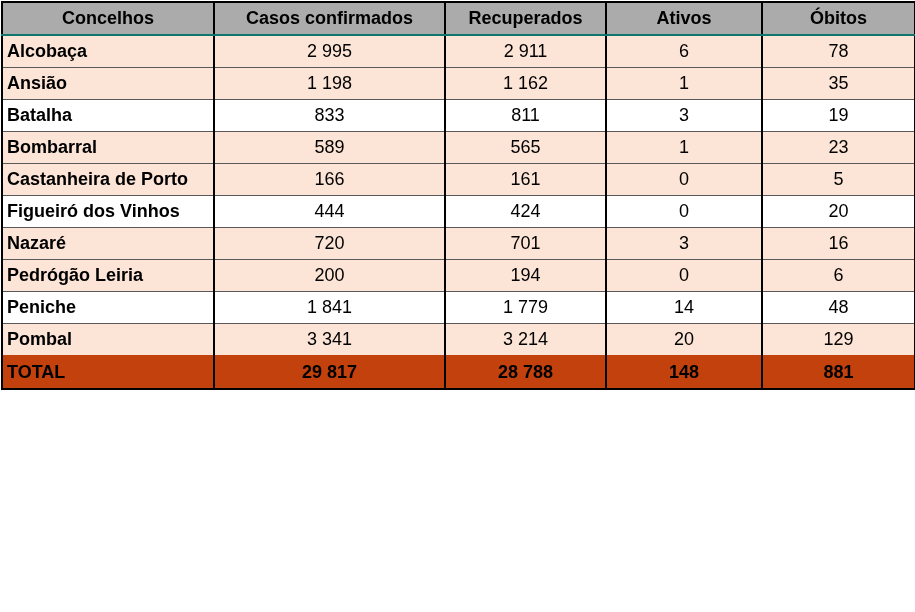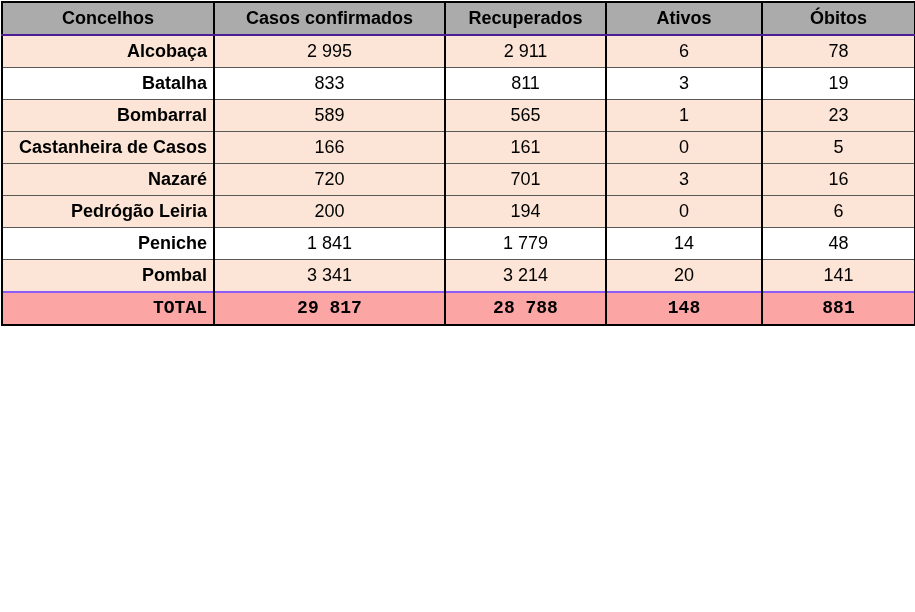--- a/index.html
+++ b/index.html
@@ -37,40 +37,39 @@
     border-bottom: 1px solid #595959;
     text-align: center;
     white-space: nowrap;
     overflow: hidden;
   }
   table.covid-table thead th {
     background: #ABABAB;
     font-weight: bold;
     height: 32px;
     border-top: 2px solid #000000;
-    border-bottom: 2px solid #4c1d95;
+    border-bottom: 2px solid #0f766e;
   }
   table.covid-table td.col-name {
-    text-align: right;
+    text-align: left;
     font-weight: bold;
     padding-left: 4px;
   }
   table.covid-table tbody tr.alt td {
     background: #FCE4D6;
   }
   table.covid-table tbody tr td {
     background: #FFFFFF;
   }
   table.covid-table tbody tr.alt td { background: #FCE4D6; }
   table.covid-table tfoot td {
-    background: #fca5a5;
+    background: #c2410c;
     font-weight: bold;
-    border-top: 2px solid #8b5cf6;
+    border-top: 2px solid #c2410c;
     border-bottom: 2px solid #000000;
-    font-family: Liberation Mono, monospace;
   }
 </style>
 </head>
 <body>
 
 <div class="page">
   <table class="covid-table">
     <colgroup>
       <col style="width:212px">
       <col style="width:231px">
@@ -88,40 +87,54 @@
       </tr>
     </thead>
     <tbody id="table-body">
         <tr class="alt">
           <td class="col-name">Alcobaça</td>
           <td>2 995</td>
           <td>2 911</td>
           <td>6</td>
           <td>78</td>
         </tr>
+        <tr class="alt">
+          <td class="col-name">Ansião</td>
+          <td>1 198</td>
+          <td>1 162</td>
+          <td>1</td>
+          <td>35</td>
+        </tr>
         <tr>
           <td class="col-name">Batalha</td>
           <td>833</td>
           <td>811</td>
           <td>3</td>
           <td>19</td>
         </tr>
         <tr class="alt">
           <td class="col-name">Bombarral</td>
           <td>589</td>
           <td>565</td>
           <td>1</td>
           <td>23</td>
         </tr>
         <tr class="alt">
-          <td class="col-name">Castanheira de Casos</td>
+          <td class="col-name">Castanheira de Porto</td>
           <td>166</td>
           <td>161</td>
           <td>0</td>
           <td>5</td>
+        </tr>
+        <tr>
+          <td class="col-name">Figueiró dos Vinhos</td>
+          <td>444</td>
+          <td>424</td>
+          <td>0</td>
+          <td>20</td>
         </tr>
         <tr class="alt">
           <td class="col-name">Nazaré</td>
           <td>720</td>
           <td>701</td>
           <td>3</td>
           <td>16</td>
         </tr>
         <tr class="alt">
           <td class="col-name">Pedrógão Leiria</td>
@@ -135,21 +148,21 @@
           <td>1 841</td>
           <td>1 779</td>
           <td>14</td>
           <td>48</td>
         </tr>
         <tr class="alt">
           <td class="col-name">Pombal</td>
           <td>3 341</td>
           <td>3 214</td>
           <td>20</td>
-          <td>141</td>
+          <td>129</td>
         </tr>
       </tbody>
     <tfoot>
       <tr>
         <td class="col-name">TOTAL</td>
         <td>29 817</td>
         <td>28 788</td>
         <td>148</td>
         <td>881</td>
       </tr>

